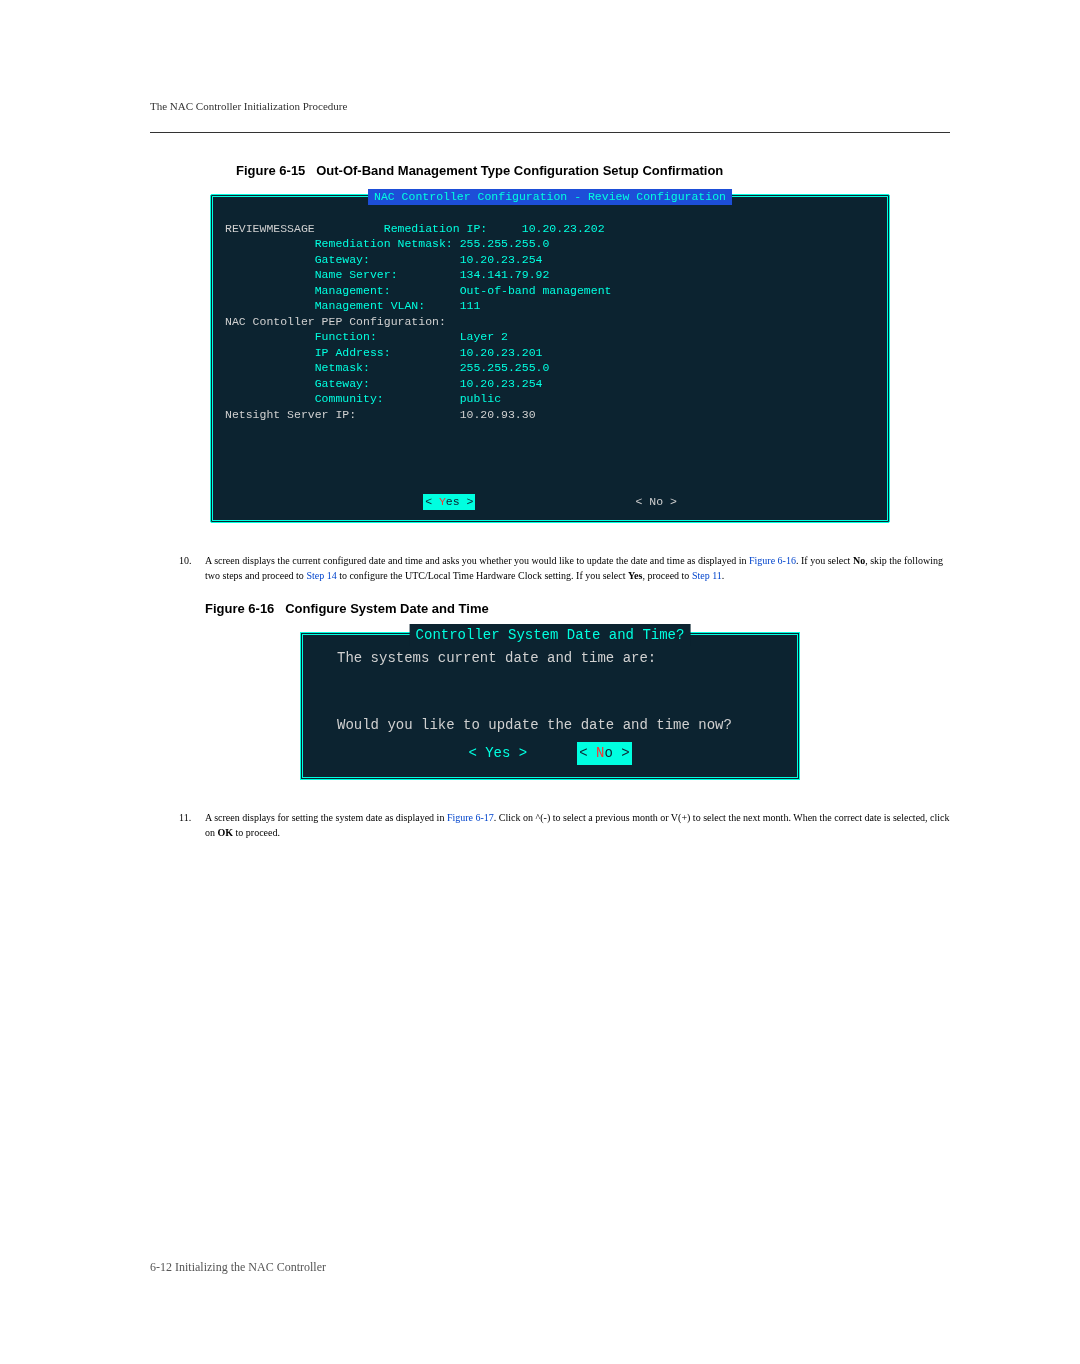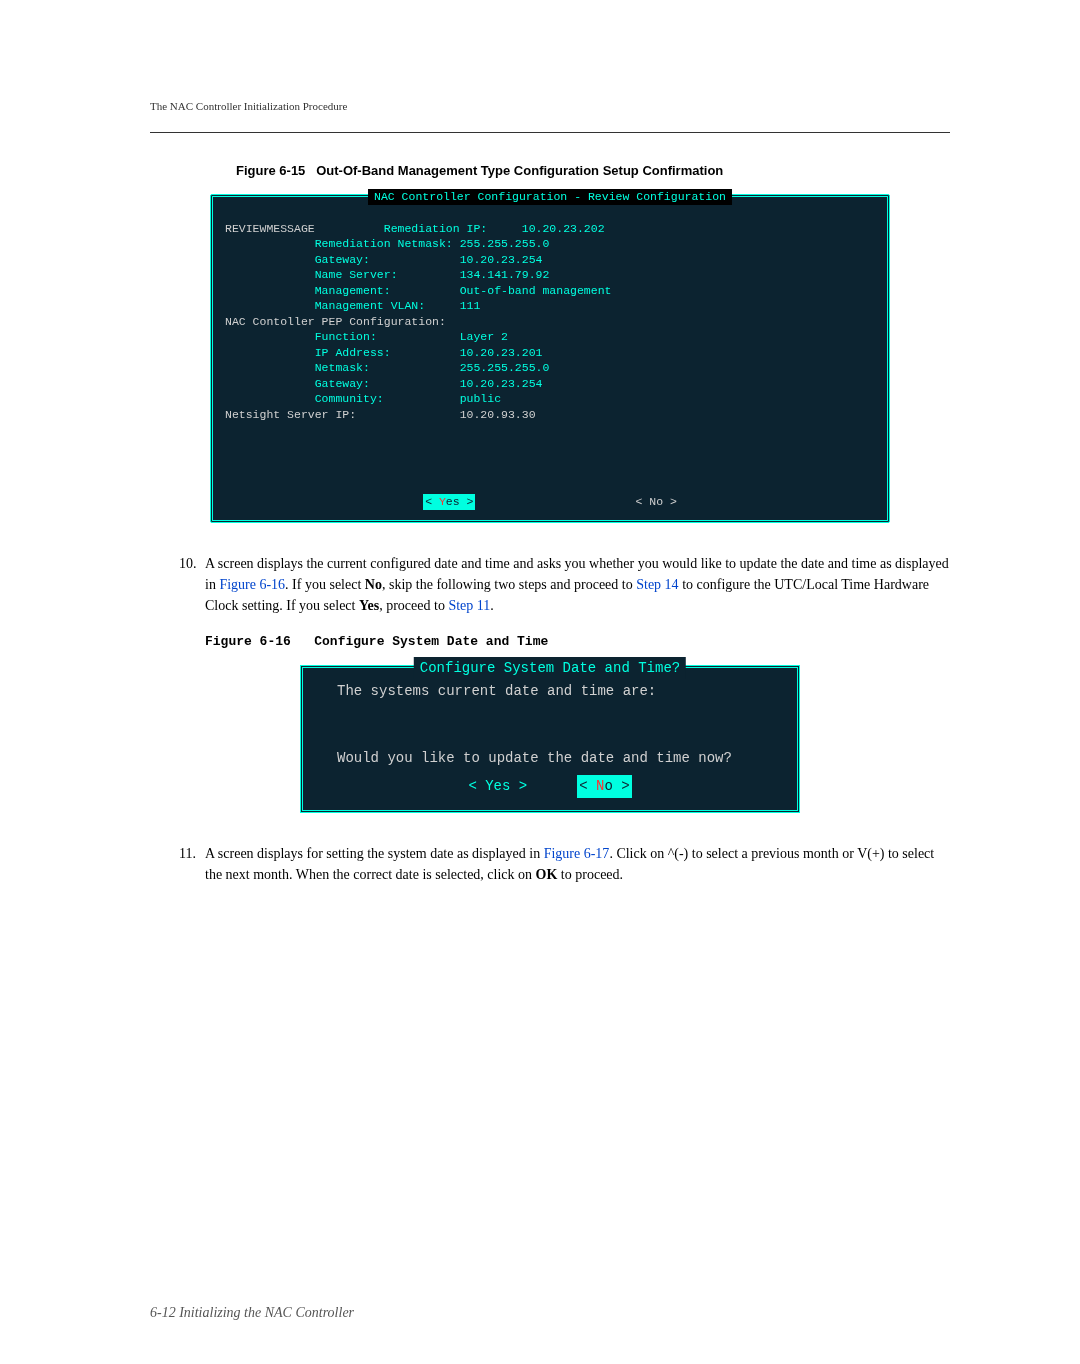--- a/index.html
+++ b/index.html
@@ -39,21 +39,21 @@
       color: #00ffe0;
       margin: 0 auto 30px auto;
       width: 680px;
       position: relative;
     }
     .terminal-title {
       position: absolute;
       top: -8px;
       left: 50%;
       transform: translateX(-50%);
-      background: #000000;
+      background: #1d4ed8;
       padding: 0 6px;
       color: #00ffe0;
       white-space: nowrap;
     }
     .terminal-body {
       padding: 8px 12px 10px 12px;
       white-space: pre;
     }
     .terminal-white { color: #d0d0d0; }
     .terminal-buttons {
@@ -63,21 +63,21 @@
       padding-bottom: 10px;
     }
     .btn-sel {
       background: #00ffe0;
       color: #0c2330;
       padding: 0 2px;
     }
     .btn-unsel { color: #d0d0d0; }
     .btn-highlight-letter { color: #ff3030; }
     .body-text {
-      font-size: 14px;
+      font-size: 10px;
       line-height: 1.5;
       color: #000;
       margin-bottom: 18px;
       padding-left: 55px;
       text-indent: -26px;
     }
     .body-text .num { display: inline-block; width: 26px; text-indent: 0; }
     .link { color: #0044cc; }
     .bold { font-weight: bold; }
     .terminal2 {
@@ -102,24 +102,23 @@
       white-space: nowrap;
     }
     .terminal2 .row { white-space: pre; margin-left: 20px; }
     .terminal2-buttons {
       display: flex;
       justify-content: center;
       gap: 50px;
       padding-top: 6px;
     }
     .footer {
-      font-size: 14px;
+      font-size: 12px;
       color: #555;
       margin-top: 420px;
-      font-style: italic;
     }
   </style>
 </head>
 <body>
 
 <div class="header-line">The NAC Controller Initialization Procedure</div>
 
 <div class="figure-caption">
   <span>Figure 6-15</span>&nbsp;&nbsp;&nbsp;<span>Out-Of-Band Management Type Configuration Setup Confirmation</span>
 </div>
@@ -148,26 +147,26 @@
   <div class="terminal-buttons">
     <span class="btn-sel"><span>&lt; </span><span class="btn-highlight-letter">Y</span><span>es &gt;</span></span>
     <span class="btn-unsel">&lt; No  &gt;</span>
   </div>
 </div>
 
 <p class="body-text">
   <span class="num">10.</span><span>A screen displays the current configured date and time and asks you whether you would like to update the date and time as displayed in </span><span class="link">Figure 6-16</span><span>. If you select </span><span class="bold">No</span><span>, skip the following two steps and proceed to </span><span class="link">Step 14</span><span> to configure the UTC/Local Time Hardware Clock setting. If you select </span><span class="bold">Yes</span><span>, proceed to </span><span class="link">Step 11</span><span>.</span>
 </p>
 
-<div class="figure-caption figure-caption-indent" style="padding-left:0;font-family:Liberation Mono, monospace;">
+<div class="figure-caption figure-caption-indent" style="padding-left:0;">
   <span>Figure 6-16</span>&nbsp;&nbsp;&nbsp;<span>Configure System Date and Time</span>
 </div>
 
 <div class="terminal2">
-  <div class="terminal2-title">Configure System Date and Time?</div>
+  <div class="terminal2-title">Controller System Date and Time?</div>
   <div class="row terminal-white">The systems current date and time are:</div>
   <div class="row">&nbsp;</div>
   <div class="row">&nbsp;</div>
   <div class="row terminal-white">Would you like to update the date and time now?</div>
   <div class="terminal2-buttons">
     <span>&lt; Yes &gt;</span>
     <span class="btn-sel"><span>&lt; </span><span class="btn-highlight-letter">N</span><span>o  &gt;</span></span>
   </div>
 </div>
 

